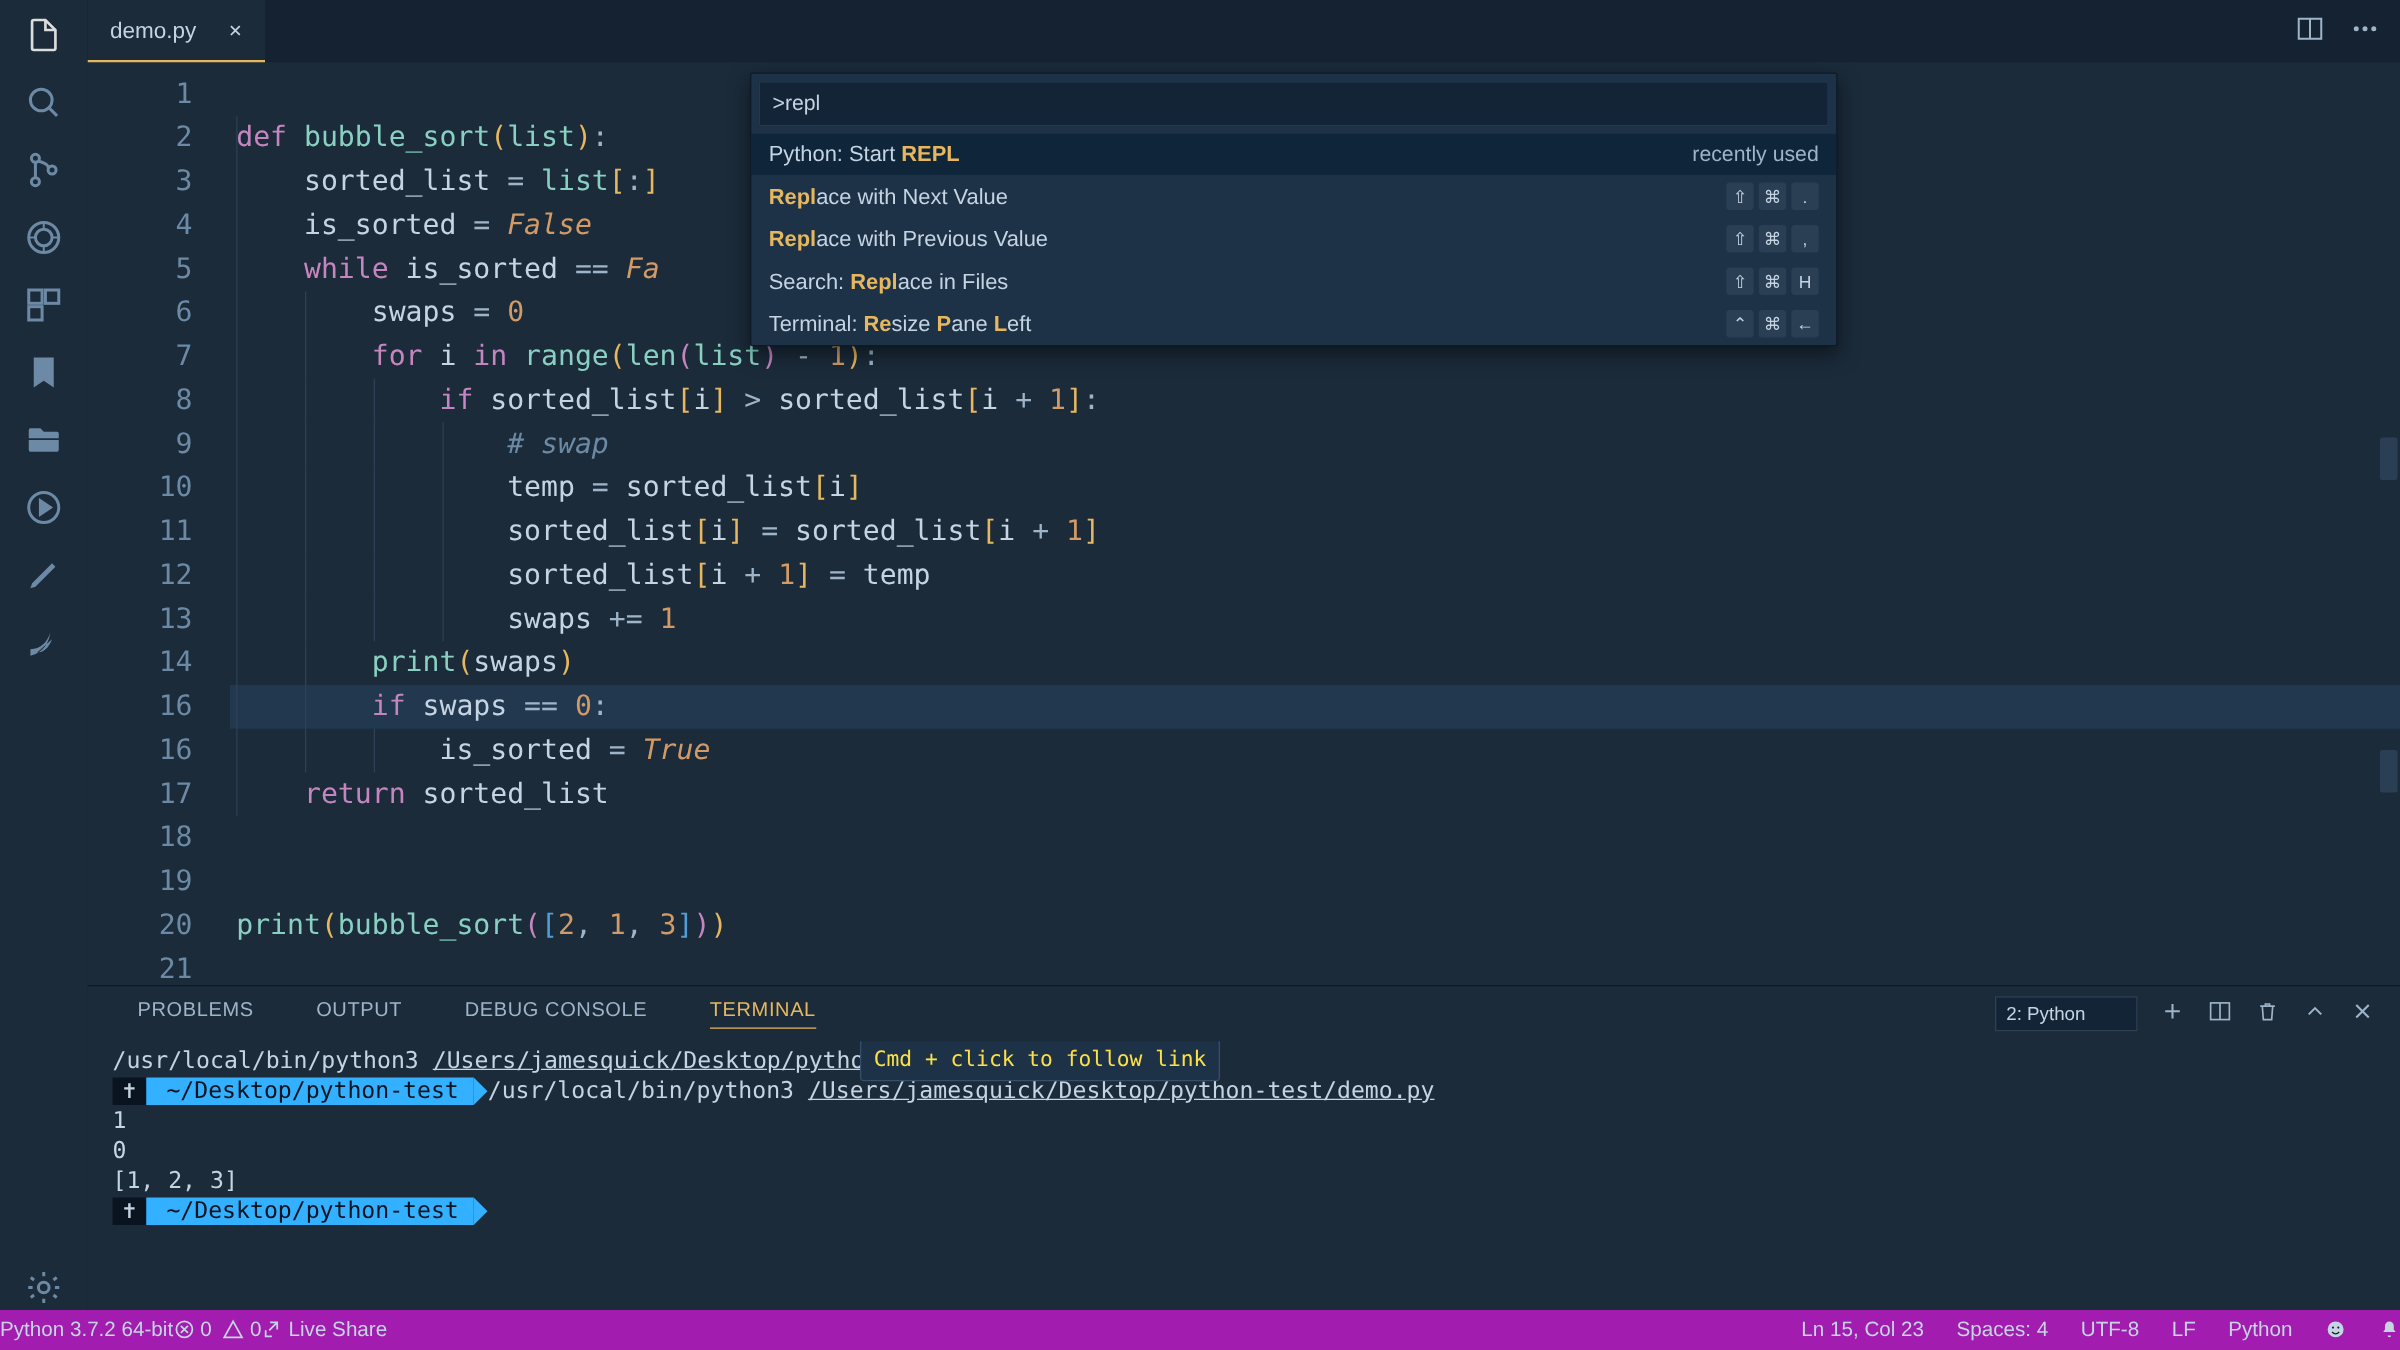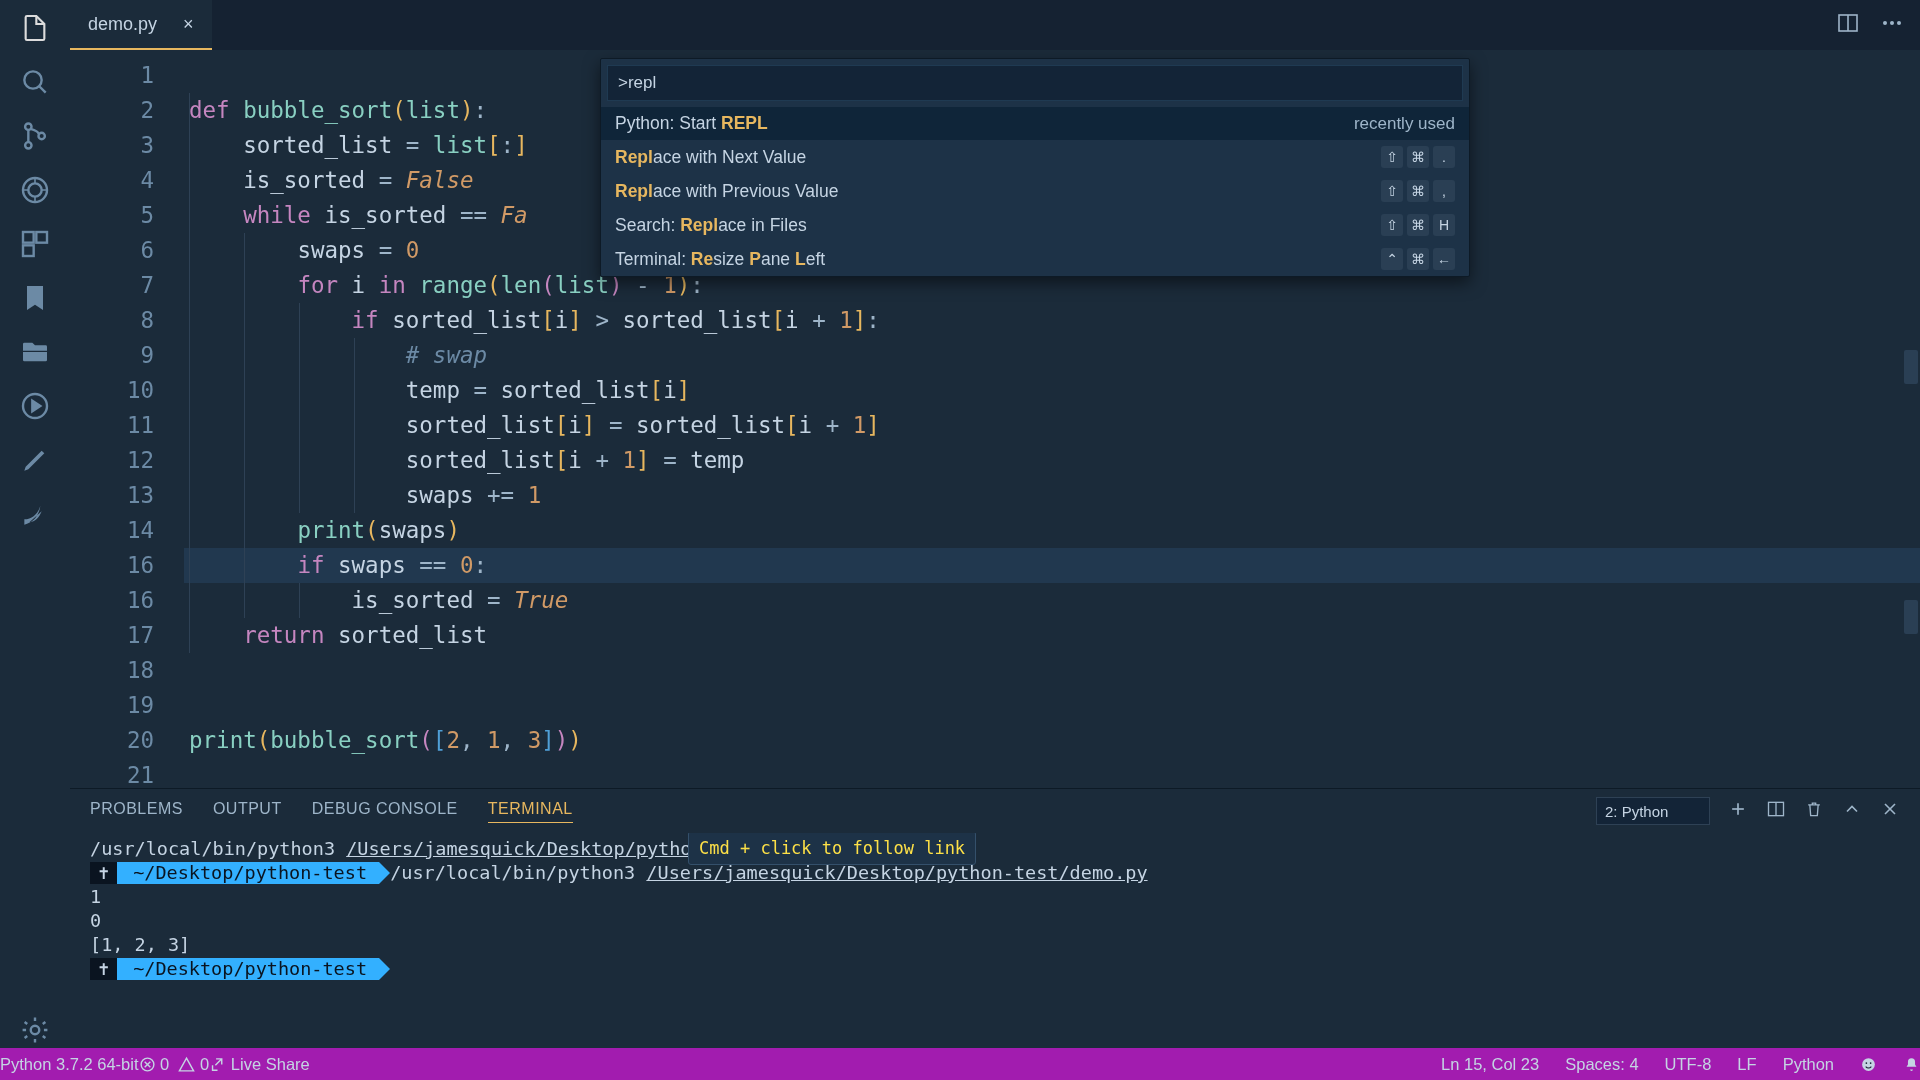--- a/index.html
+++ b/index.html
@@ -42,21 +42,21 @@
 .palette-item { display: flex; align-items: center; justify-content: space-between; padding: 6px 14px; font-size: 17.5px; color: #c5d4e3; cursor:pointer;}
 .palette-item.sel { background: #0f2539; }
 .palette-item .hl { color: #e7b75f; font-weight: 600; }
 .palette-item .hint { color: #9eb5c9; font-size: 17px; }
 .keycap { display:inline-flex; align-items:center; justify-content:center; min-width:22px; height:22px; padding:0 4px; margin-left:4px; background:#2a3f54; border-radius:3px; color:#c5d4e3; font-size:14px;}
 
 .link-tip{position:absolute; background:#1d3247; border:1px solid #34506b; color:#fde047; font-size:17px; padding:4px 10px; border-radius:3px;}
 
 .panel { height: 260px; background: #1b2b3a; border-top: 1px solid #0d1a26; display:flex; flex-direction:column;}
 .panel-tabs { display:flex; align-items:center; height: 44px; padding: 0 20px; font-size: 16px; color:#9eb5c9; gap:30px; text-transform:uppercase; letter-spacing:0.5px;}
-.panel-tabs .ptab { cursor:pointer; padding-bottom:4px;}
+.panel-tabs .ptab { cursor:pointer; padding-bottom:4px;margin-left:20px;}
 .panel-tabs .ptab.active { color:#e7b75f; border-bottom:1px solid #e7b75f;}
 .panel-tabs .right { margin-left:auto; display:flex; align-items:center; gap:18px; text-transform:none; letter-spacing:0;}
 .panel-tabs select{ background:#132437; color:#c5d4e3; border:1px solid #2e4155; height:28px; font-size:15px; padding:0 40px 0 8px; appearance:none;}
 .panel-tabs .picon{cursor:pointer;}
 .panel-tabs .picon svg{width:20px;height:20px;}
 .terminal-body { flex:1; padding: 4px 20px; font-family:"Menlo","Consolas",monospace; font-size:18.5px; line-height:24px; color:#c5d4e3; overflow:hidden;}
 .terminal-body .tl{white-space:pre;}
 .tlink{color:#c5d4e3; text-decoration:underline;}
 .prompt-seg{display:inline-block;background:#33b0ff;color:#0a1420;padding:0 12px 0 16px;position:relative;height:22px;line-height:22px;}
 .prompt-seg.dark{background:#0a1420;color:#c5d4e3;padding:0 8px;}

